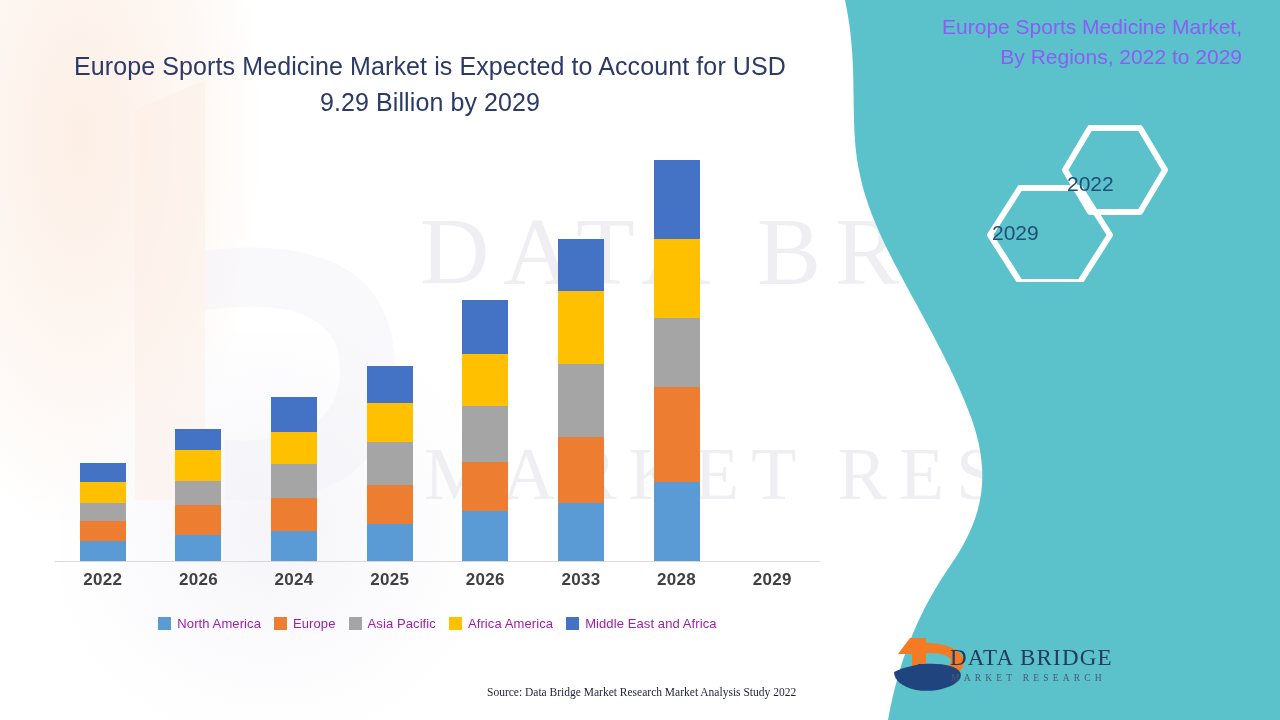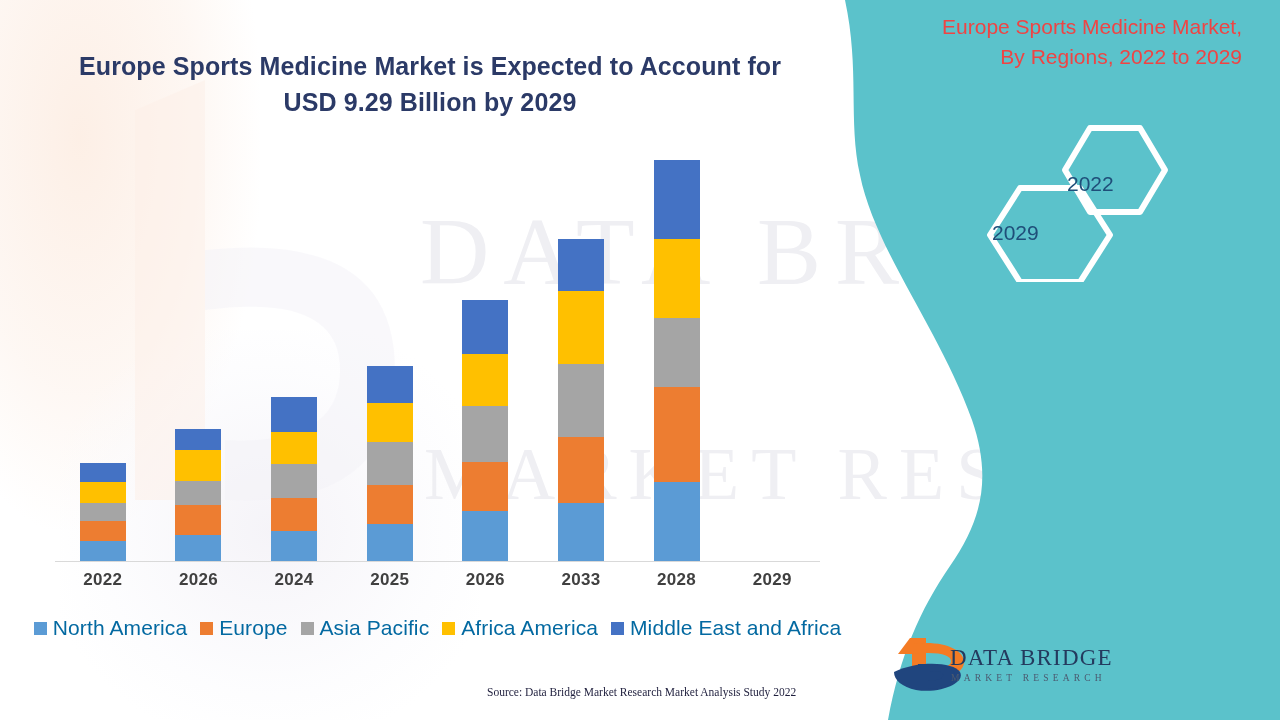--- a/index.html
+++ b/index.html
@@ -39,21 +39,21 @@
     letter-spacing:14px; white-space:nowrap; pointer-events:none;
     font-family:"Liberation Serif", serif;
   }
   .wm-1 { left:420px; top:196px; font-size:96px; }
   .wm-2 { left:424px; top:432px; font-size:74px; letter-spacing:12px; }
 
   
   .chart-title {
     position:absolute; left:60px; top:48px; width:740px;
     text-align:center; color:#2b3a67; font-size:25px; line-height:36px;
-    font-weight:700; letter-spacing:.1px;
+    font-weight:400; letter-spacing:.1px;
   }
 
   
   .chart-area { position:absolute; left:55px; top:150px; width:765px; height:412px; }
   .plot { position:absolute; left:0; top:0; right:0; bottom:0; }
   .axis-line {
     position:absolute; left:0; right:0; bottom:0; height:1px; background:#d9d9d9;
   }
   .bars { position:absolute; left:0; right:0; bottom:1px; top:0; display:flex; }
   .bar-slot {
@@ -71,39 +71,39 @@
     letter-spacing:.3px;
   }
 
   
   .legend {
     position:absolute; left:55px; top:616px; width:765px;
     display:flex; justify-content:center; align-items:center; gap:13px;
   }
   .legend-item { display:flex; align-items:center; gap:6px; }
   .legend-swatch { width:13px; height:13px; flex:0 0 auto; }
-  .legend-label { color:#0369a1; font-size:21px; letter-spacing:.1px; white-space:nowrap; }
+  .legend-label { color:#a21caf; font-size:13px; letter-spacing:.1px; white-space:nowrap; }
 
   
   .footer-left {
     position:absolute; left:30px; top:685px; color:#1f1f3d; font-size:11.5px;
     font-family:"Liberation Serif", serif; white-space:nowrap;
   }
   .footer-right {
     position:absolute; left:487px; top:686px; color:#1f1f3d; font-size:11.5px;
     font-family:"Liberation Serif", serif; white-space:nowrap;text-align:right;
   }
 
   
   .teal-panel { position:absolute; left:820px; top:0; width:460px; height:720px; }
   .teal-content { position:absolute; left:820px; top:0; width:460px; height:720px; }
 
   .panel-title {
     position:absolute; right:38px; top:12px; width:320px; text-align:right;
-    color:#ef4444; font-size:21px; line-height:30px; font-weight:400;
+    color:#8b5cf6; font-size:21px; line-height:30px; font-weight:400;
   }
   .hexes { position:absolute; left:152px; top:122px; width:220px; height:160px; }
   .hex-label {
     position:absolute; color:#1f4e79; font-size:21px; font-weight:400;
   }
   .hex-label-2022 { left:247px; top:172px; }
   .hex-label-2029 { left:172px; top:221px; }
 
   .brand-text {
     position:absolute; left:960px; top:311px; width:300px; text-align:center;

